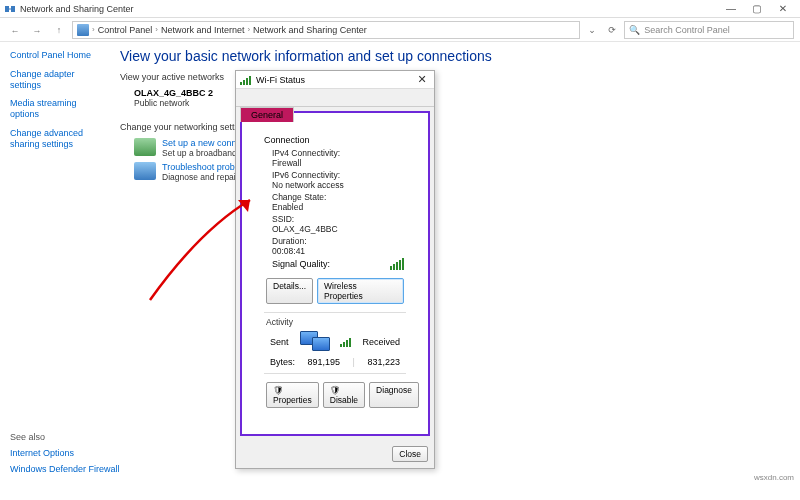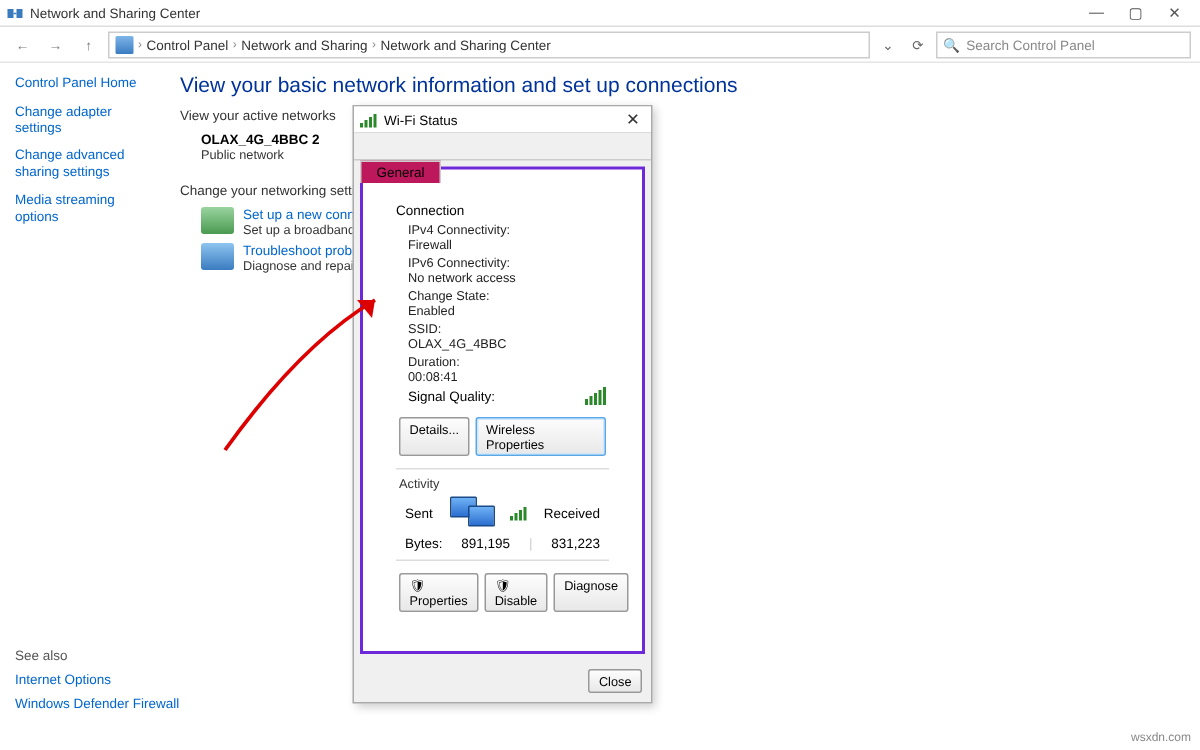--- a/index.html
+++ b/index.html
@@ -27,21 +27,21 @@
   .net-type { font-size:8.5px; color:#333;}
   .section-title { font-size:9px; color:#333; margin-bottom:6px;}
   .task { display:flex; gap:6px; margin:4px 0 2px 14px;}
   .task-icon { width:22px; height:18px; background:linear-gradient(#9ad4a0,#4a9a50); border-radius:2px; flex-shrink:0;}
   .task-icon.blue { background:linear-gradient(#8ec5f0,#3a7bc0);}
   .task-title { color:#0066cc; font-size:9px;}
   .task-desc { font-size:8.5px; color:#333;}
   .seealso { position:absolute; left:10px; bottom:20px; width:110px;}
   .seealso .hdr{ color:#555; font-size:9px; margin-bottom:6px;}
   .seealso .lnk{ color:#0066cc; font-size:9px; margin-bottom:6px;}
-  .footer { position:absolute; right:6px; bottom:4px; font-size:8px; color:#888;}
+  .footer { position:absolute; right:6px; bottom:18px; font-size:8px; color:#888;}
 
   
   .dialog { position:absolute; left:235px; top:70px; width:200px; border:1px solid #aaa; background:#f0f0f0; box-shadow:2px 2px 6px rgba(0,0,0,.2);}
   .dlg-title { height:18px; display:flex; align-items:center; padding:0 4px; background:#fff; border-bottom:1px solid #ddd;}
   .dlg-title .sig-icon{ width:12px; height:10px; margin-right:4px; display:flex; align-items:flex-end; gap:1px;}
   .sig-bar{ width:2px; background:#2a8a2a;} .b1{height:3px}.b2{height:5px}.b3{height:7px}.b4{height:9px}
   .dlg-title .t{ flex:1; font-size:9px;}
   .dlg-title .x{ width:16px; text-align:center; font-size:11px; color:#333;}
   .tabs{ height:18px; background:#f0f0f0; border-bottom:1px solid #ccc; display:flex; align-items:flex-end; padding-left:4px;}
   .tab{ background:#be185d; border:1px solid #ccc; border-bottom:none; padding:2px 10px; font-size:9px; position:relative; top:16px;}
@@ -85,38 +85,38 @@
 
 <div class="addrbar">
   <div class="navbtn">←</div>
   <div class="navbtn">→</div>
   <div class="navbtn">↑</div>
   <div class="breadcrumb">
     <span class="bc-icon"></span>
     <span class="sep">›</span>
     <span>Control Panel</span>
     <span class="sep">›</span>
-    <span>Network and Sharing</span>
+    <span>Network and Internet</span>
     <span class="sep">›</span>
     <span>Network and Sharing Center</span>
   </div>
   <div class="dropdown">⌄</div>
   <div class="refresh">⟳</div>
   <div class="search">
     <span>🔍</span>
     <span>Search Control Panel</span>
   </div>
 </div>
 
 <div class="main">
   <div class="sidebar">
     <div class="sidelink">Control Panel Home</div>
     <div class="sidelink">Change adapter settings</div>
+    <div class="sidelink">Media streaming options</div>
     <div class="sidelink">Change advanced sharing settings</div>
-    <div class="sidelink">Media streaming options</div>
   </div>
   <div class="content">
     <h1>View your basic network information and set up connections</h1>
     <div class="sub">View your active networks</div>
     <div class="net-row">
       <div>
         <div class="net-name">OLAX_4G_4BBC 2</div>
         <div class="net-type">Public network</div>
       </div>
     </div>

